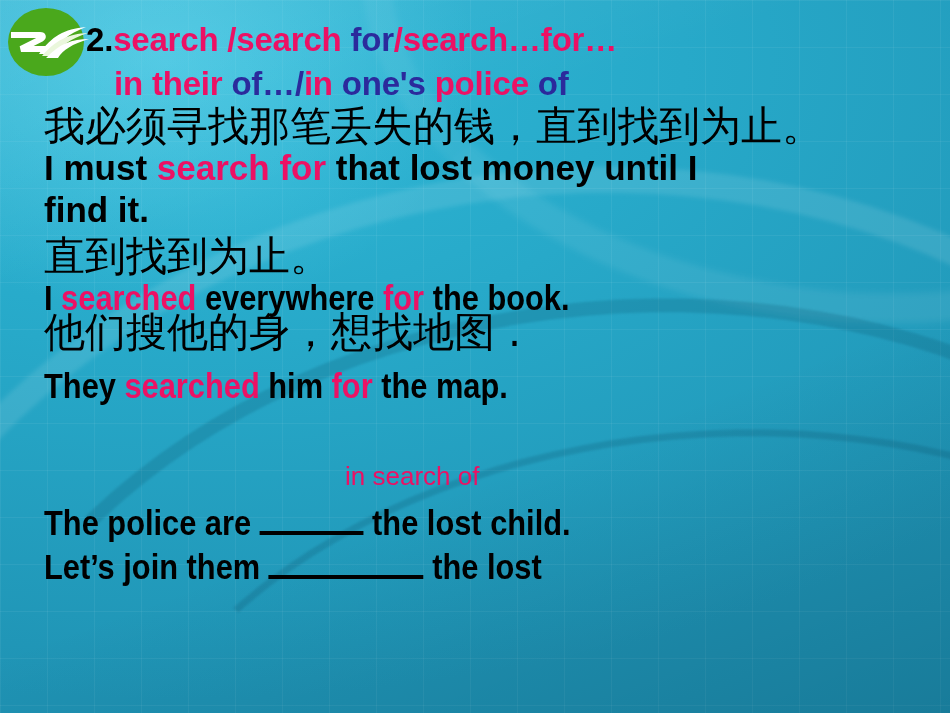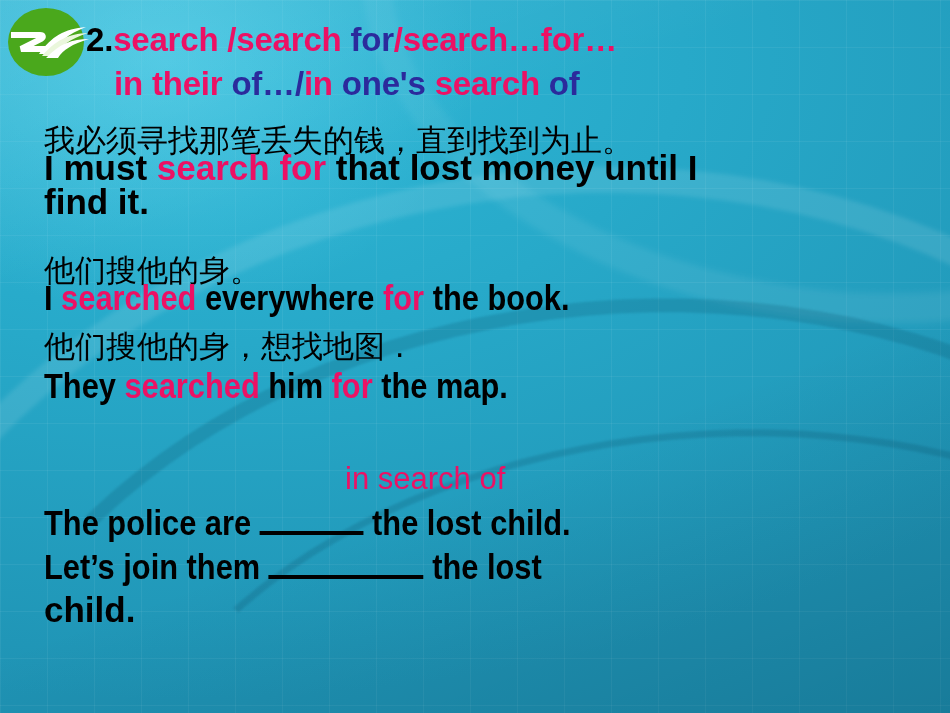--- a/index.html
+++ b/index.html
@@ -108,24 +108,23 @@
   .hdr {
     font-weight: bold;
     font-size: 33px;
     letter-spacing: -0.2px;
   }
   .hdr-1 { left: 86px; top: 23px; }
   .hdr-2 { left: 114px; top: 67px; }
 
   .cn {
     font-family: "DejaVu Sans", "Liberation Sans", sans-serif;
-    font-size: 31px;
+    font-size: 41px;
     color: #000;
     font-weight: normal;
-    margin-top: 19px;
   }
   .en {
     font-weight: bold;
     font-size: 35px;
     color: #000;
   }
   .en-narrow {
     font-weight: bold;
     font-size: 35px;
     color: #000;
@@ -142,21 +141,21 @@
     border-bottom: 4px solid #000;
     vertical-align: baseline;
   }
   .blank-sm { width: 118px; }
   .blank-lg { width: 176px; }
 
   .overlay-note {
     position: absolute;
     color: #ec1164;
     font-weight: normal;
-    font-size: 31px;
+    font-size: 26px;
     white-space: nowrap;
     font-family: "Liberation Sans", sans-serif;
   }
 </style>
 </head>
 <body>
 
 <div id="slide">
 
   <div class="bg-base"></div>
@@ -176,44 +175,43 @@
     <path d="M40 52 C53 38 66 33 83 33 C66 38 57 44 52 52 Z" fill="#ffffff"></path>
   </svg>
 
   <div class="content">
 
     <div class="line hdr hdr-1">
       <span class="black">2.</span><span class="crimson">search /search </span><span class="navy">for</span><span class="crimson">/search…for…</span>
     </div>
 
     <div class="line hdr hdr-2">
-      <span class="crimson">in their </span><span class="navy">of…/</span><span class="crimson">in </span><span class="navy">one's </span><span class="crimson">search </span><span class="navy">of</span>
+      <span class="crimson">in their </span><span class="navy">of…/</span><span class="crimson">in </span><span class="navy">one's </span><span class="crimson">police </span><span class="navy">of</span>
     </div>
 
     <div class="line cn" style="left:44px; top:106px;">我必须寻找那笔丢失的钱，直到找到为止。</div>
     <div class="line en" style="left:44px; top:150px;">
       <span class="black">I must </span><span class="crimson">search for</span><span class="black"> that lost money until I</span>
     </div>
-    <div class="line en" style="left:44px; top:184px;text-align:center;">find it.</div>
-
-    <div class="line cn" style="left:44px; top:236px;">他们搜他的身。</div>
+    <div class="line en" style="left:44px; top:192px;text-align:center;">find it.</div>
+
+    <div class="line cn" style="left:44px; top:236px;">直到找到为止。</div>
     <div class="line en-narrow" style="left:44px; top:280px;">
       <span class="black">I </span><span class="crimson">searched</span><span class="black"> everywhere </span><span class="crimson">for</span><span class="black"> the book.</span>
     </div>
 
     <div class="line cn" style="left:44px; top:312px;">他们搜他的身，想找地图 .</div>
     <div class="line en-narrow" style="left:44px; top:368px;">
       <span class="black">They </span><span class="crimson">searched</span><span class="black"> him </span><span class="crimson">for</span><span class="black"> the map.</span>
     </div>
 
     <div class="overlay-note" style="left:345px; top:461px;">in search of</div>
 
     <div class="line en-narrow" style="left:44px; top:505px;">
       <span class="black">The police are </span><span class="blank blank-sm"></span><span class="black"> the lost child.</span>
     </div>
 
     <div class="line en-narrow" style="left:44px; top:549px;">
       <span class="black">Let’s join them </span><span class="blank blank-lg"></span><span class="black"> the lost</span>
     </div>
-    <div class="line en" style="left:44px; top:592px;">child.</div>
 
   </div>
 </div>
 
 </body></html>

